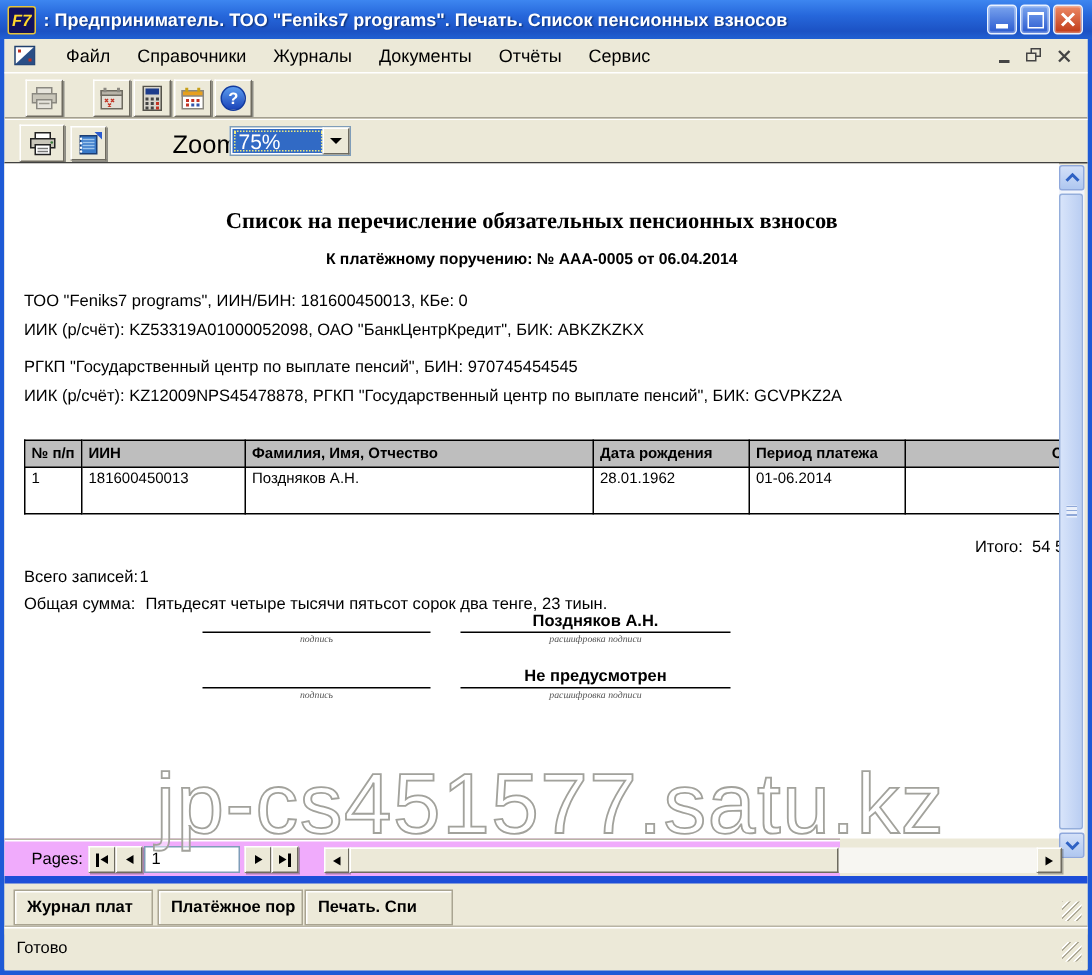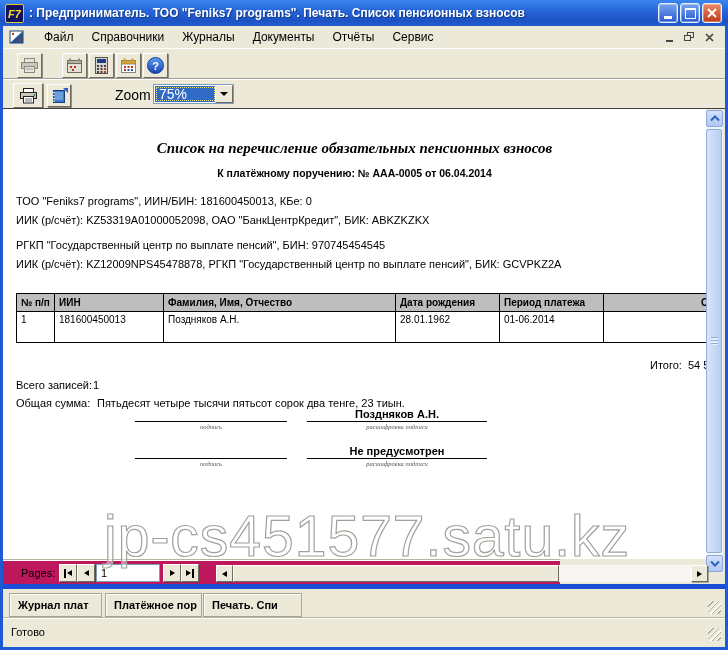--- a/index.html
+++ b/index.html
@@ -35,40 +35,40 @@
   
   .toolbar1{position:absolute;left:0;top:48px;width:722px;height:30px;background:#ECE9D8;
     border-top:1px solid #fff;}
   .toolbar2{position:absolute;left:0;top:78px;width:722px;height:29px;background:#ECE9D8;
     border-top:1px solid #A39F90;box-shadow:inset 0 1px 0 #fff;}
   .tbtn{position:absolute;background:#ECE9D8;border:1px solid;border-color:#FFFFFF #6E6B60 #6E6B60 #FFFFFF;
     box-shadow:1px 1px 0 rgba(64,64,64,.55);display:flex;align-items:center;justify-content:center;}
   .help-circle{width:17px;height:17px;border-radius:50%;
     background:linear-gradient(180deg,#5B9CEF,#1B44B8);border:1px solid #123A9E;
     color:#fff;font-weight:bold;font-size:11px;line-height:16px;text-align:center;box-sizing:border-box;}
-  .zoom-label{position:absolute;left:112px;top:8px;font-size:14px;}
+  .zoom-label{position:absolute;left:112px;top:8px;font-size:17px;}
   .combo{position:absolute;left:150px;top:5px;width:81px;height:20px;background:#fff;
     border:1px solid #7F9DB9;box-sizing:border-box;}
   .combo-sel{position:absolute;left:1px;top:1px;bottom:1px;right:17px;background:#316AC5;
     color:#fff;font-size:14px;line-height:16px;padding-left:4px;
     outline:1px dotted #EDE97F;outline-offset:-2px;}
   .combo-arrowbtn{position:absolute;right:0;top:0;bottom:0;width:16px;background:#ECE9D8;
     border:1px solid;border-color:#fff #6E6B60 #6E6B60 #fff;display:flex;align-items:center;justify-content:center;}
   .tri-d{width:0;height:0;border:4px solid transparent;border-top:4px solid #000;border-bottom:0;}
   .tri-l{width:0;height:0;border:4px solid transparent;border-right:6px solid #000;border-left:0;}
   .tri-r{width:0;height:0;border:4px solid transparent;border-left:6px solid #000;border-right:0;}
   .tri-l.small{border-width:3px;border-right-width:5px;}
   .tri-r.small{border-width:3px;border-left-width:5px;}
   .bar-v{width:2px;height:9px;background:#000;}
   
   .preview{position:absolute;left:0;top:108px;width:722px;height:476px;border-top:1px solid #404040;
     background:#ECE9D8;box-sizing:content-box;}
   .page{position:absolute;left:0;top:0;width:703px;height:450px;background:#fff;overflow:hidden;}
   .doc-title{position:absolute;left:0;top:31px;width:703px;text-align:center;
-    font-family:"Liberation Serif",serif;font-weight:bold;font-size:15px;font-style:italic;}
+    font-family:"Liberation Serif",serif;font-weight:bold;font-size:15px;}
   .doc-subtitle{position:absolute;left:0;top:58px;width:703px;text-align:center;
     font-weight:bold;font-size:10.5px;}
   .doc-line{position:absolute;left:13px;font-size:11px;white-space:nowrap;}
   .doc-table{position:absolute;left:13px;top:184px;border-collapse:collapse;table-layout:fixed;
     width:722px;font-size:10px;}
   .doc-table th,.doc-table td{border:1px solid #000;padding:2px 4px;text-align:left;overflow:hidden;white-space:nowrap;}
   .doc-table th{background:#BEBEBE;font-weight:bold;height:13px;}
   .doc-table td{height:26px;vertical-align:top;}
   .doc-table th.num-col{text-align:right;}
   .totals-line{position:absolute;top:250px;font-size:11px;white-space:nowrap;}
@@ -79,21 +79,21 @@
   
   .vscroll{position:absolute;left:703px;top:1px;width:17px;height:462px;background:#F0F4FC;}
   .vs-btn{position:absolute;left:0;width:17px;height:17px;border-radius:2px;
     background:linear-gradient(180deg,#D3E0F8,#AFC7F0);border:1px solid #8FA8DC;box-sizing:border-box;
     display:flex;align-items:center;justify-content:center;}
   .vs-thumb{position:absolute;left:0;width:16px;top:19px;height:424px;border-radius:2px;
     background:linear-gradient(90deg,#D8E4FA,#BACEF2);border:1px solid #94AEDB;box-sizing:border-box;}
   .vs-grip{position:absolute;left:4px;top:50%;margin-top:-4px;width:7px;height:8px;
     background:repeating-linear-gradient(180deg,#8FA8D8 0 1px,#EAF0FB 1px 3px);}
   
-  .bottombar{position:absolute;left:0;top:450px;width:557px;height:26px;background:#be185d;
+  .bottombar{position:absolute;left:0;top:450px;width:557px;height:26px;background:#f0abfc;
     border-top:1px solid #B8B4A4;box-shadow:inset 0 1px 0 #fff;}
   .pages-label{position:absolute;left:18px;top:7px;font-size:11px;}
   .pg-btn{position:absolute;top:4px;width:18px;height:18px;background:#ECE9D8;
     border:1px solid;border-color:#fff #6E6B60 #6E6B60 #fff;box-shadow:1px 1px 0 rgba(64,64,64,.4);
     display:flex;align-items:center;justify-content:center;gap:1px;box-sizing:border-box;}
   .pg-field{position:absolute;left:93px;top:4px;width:64px;height:18px;border:1px solid #7F9DB9;
     font-size:11px;padding:0 0 0 4px;box-sizing:border-box;font-family:"Liberation Sans",sans-serif;}
   .hs-btn{position:absolute;top:5px;width:17px;height:17px;background:#ECE9D8;
     border:1px solid;border-color:#fff #6E6B60 #6E6B60 #fff;box-shadow:1px 1px 0 rgba(64,64,64,.4);
     display:flex;align-items:center;justify-content:center;box-sizing:border-box;}

